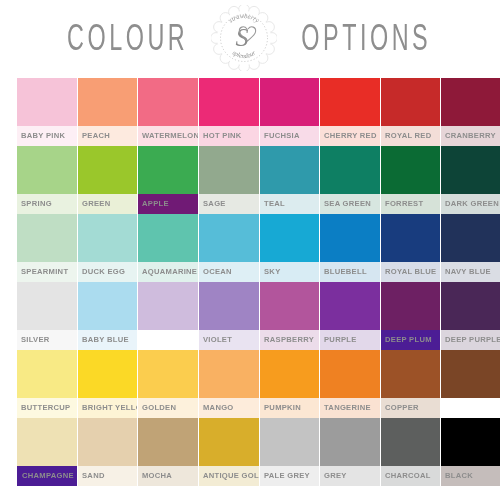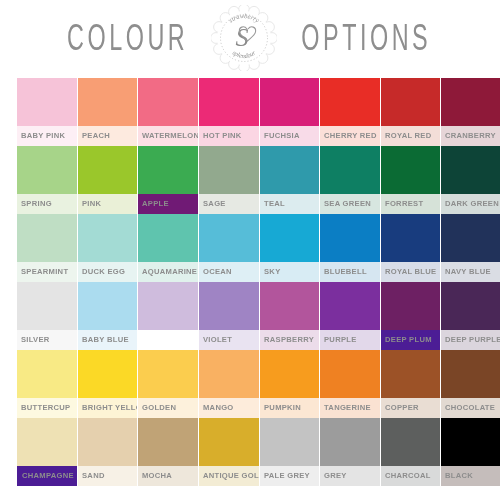--- a/index.html
+++ b/index.html
@@ -199,21 +199,21 @@
       </div>
       <div class="cell">
         <div class="chip" style="background: rgb(167, 212, 137);"></div>
         <div class="caption" style="background: rgb(233, 242, 224);">
           <span class="caption-text">SPRING</span>
         </div>
       </div>
       <div class="cell">
         <div class="chip" style="background: rgb(154, 199, 43);"></div>
         <div class="caption" style="background: rgb(234, 240, 215);">
-          <span class="caption-text">PINK</span>
+          <span class="caption-text">GREEN</span>
         </div>
       </div>
       <div class="cell">
         <div class="chip" style="background: rgb(59, 171, 81);"></div>
         <div class="caption" style="background: #701a75;">
           <span class="caption-text">APPLE</span>
         </div>
       </div>
       <div class="cell">
         <div class="chip" style="background: rgb(146, 169, 142);"></div>
@@ -378,23 +378,20 @@
         </div>
       </div>
       <div class="cell">
         <div class="chip" style="background: rgb(156, 82, 39);"></div>
         <div class="caption" style="background: rgb(233, 221, 211);">
           <span class="caption-text">COPPER</span>
         </div>
       </div>
       <div class="cell">
         <div class="chip" style="background: rgb(122, 69, 38);"></div>
-        <div class="caption" style="background: rgb(226, 217, 209);">
-          <span class="caption-text">CHOCOLATE</span>
-        </div>
       </div>
       <div class="cell">
         <div class="chip" style="background: rgb(238, 225, 180);"></div>
         <div class="caption" style="background: #4c1d95; justify-content: center;">
           <span class="caption-text">CHAMPAGNE</span>
         </div>
       </div>
       <div class="cell">
         <div class="chip" style="background: rgb(229, 208, 174);"></div>
         <div class="caption" style="background: rgb(247, 241, 230);">

